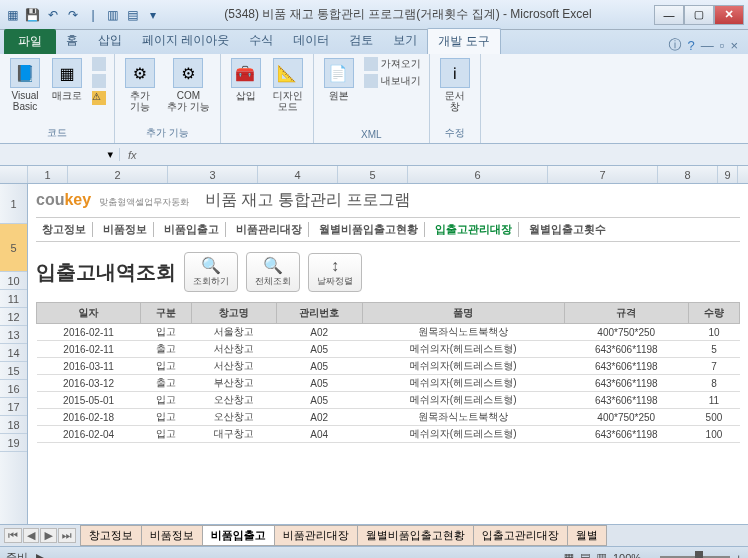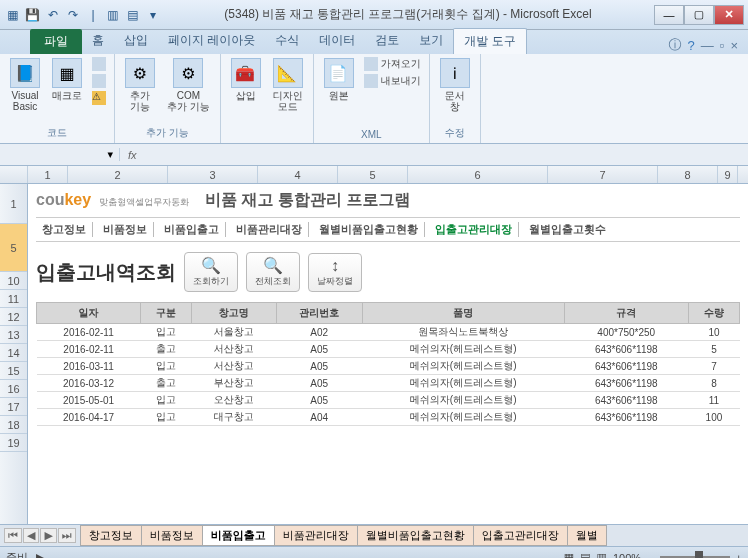--- a/index.html
+++ b/index.html
@@ -9,21 +9,21 @@
 .titlebar { height: 30px; background: linear-gradient(#e8f0fa, #d0e0f0); display: flex; align-items: center; padding: 0 4px; border-bottom: 1px solid #a0b0c0; }
 .titlebar .qat { display: flex; gap: 2px; align-items: center; }
 .qat-item { width: 18px; height: 18px; display: flex; align-items: center; justify-content: center; font-size: 12px; color: #2a5a8a; }
 .title-text { flex: 1; text-align: center; font-size: 12px; color: #444; }
 .win-btns { display: flex; gap: 0; }
 .win-btn { width: 30px; height: 20px; display: flex; align-items: center; justify-content: center; border: 1px solid #a0b0c0; background: linear-gradient(#f0f5fa, #d5e0ec); font-size: 11px; }
 .win-btn.close { background: linear-gradient(#e07070, #c04040); color: #fff; font-weight: bold; }
 
 
 .ribbon-tabs { height: 24px; display: flex; align-items: flex-end; padding: 0 4px; background: linear-gradient(#d5e4f2, #cbdcee); }
-.file-tab { background: #1e7145; color: #fff; padding: 4px 14px; font-size: 12px; border-radius: 2px 2px 0 0; display: flex; align-items: flex-end; gap: 4px; margin-left: 26px; }
+.file-tab { background: #1e7145; color: #fff; padding: 4px 14px; font-size: 12px; border-radius: 2px 2px 0 0; display: flex; align-items: flex-end; gap: 4px; }
 .rtab { padding: 4px 10px; font-size: 12px; color: #3a5a7a; }
 .rtab.active { background: #f5f8fc; border: 1px solid #a0b8d0; border-bottom: none; border-radius: 2px 2px 0 0; }
 .ribbon-right { margin-left: auto; display: flex; gap: 6px; align-items: center; padding-right: 6px; }
 .ribbon-right span { color: #5a7a9a; font-size: 13px; }
 
 
 .ribbon-body { height: 90px; background: #f1f5fa; border-bottom: 1px solid #a0b8d0; display: flex; }
 .rgroup { border-right: 1px solid #c0d0e0; padding: 2px 6px; display: flex; flex-direction: column; justify-content: space-between; }
 .rgroup-items { display: flex; gap: 4px; flex: 1; align-items: flex-start; }
 .rgroup-label { font-size: 10px; color: #5a7a9a; text-align: center; padding: 1px 0; }
@@ -50,21 +50,21 @@
 .row-headers { width: 28px; background: linear-gradient(90deg, #f0f4f8, #dde5ee); border-right: 1px solid #a0b8d0; }
 .rh { height: 20px; border-bottom: 1px solid #c0d0e0; text-align: center; font-size: 11px; color: #555; line-height: 20px; }
 .rh.active { background: #f8d080; }
 .sheet { flex: 1; position: relative; background: #fff; padding: 4px 8px; overflow: hidden; }
 
 
 .app-header { display: flex; align-items: baseline; gap: 8px; padding: 2px 0 6px; }
 .logo { font-size: 16px; font-weight: bold; }
 .logo .k { color: #e89020; margin-top: 37px; }
 .logo-sub { font-size: 9px; color: #888; }
-.app-title { font-size: 16px; font-weight: bold; color: #555; margin-left: 8px; }
+.app-title { font-size: 16px; font-weight: normal; color: #555; margin-left: 8px; }
 
 .navbar { display: flex; gap: 4px; border-top: 1px solid #ccc; border-bottom: 1px solid #ccc; padding: 4px 0; font-size: 11px; font-weight: bold; }
 .nav-item { padding: 0 6px; color: #555; border-right: 1px solid #bbb; }
 .nav-item:last-child { border-right: none; font-family: Liberation Mono, monospace; }
 .nav-item.active { color: #0a8a3a; }
 
 .page-title-row { display: flex; align-items: center; gap: 8px; padding: 10px 0; }
 .page-title { font-size: 20px; font-weight: bold; color: #333; }
 .tool-btn { display: flex; flex-direction: column; align-items: center; border: 1px solid #bbb; border-radius: 4px; padding: 3px 8px; background: linear-gradient(#fff, #eee); font-size: 9px; color: #555; }
 .tool-btn .ticon { font-size: 16px; }
@@ -347,21 +347,30 @@
           <tr>
             <td>2015-05-01</td>
             <td>입고</td>
             <td>오산창고</td>
             <td>A05</td>
             <td>메쉬의자(헤드레스트형)</td>
             <td>643*606*1198</td>
             <td>11</td>
           </tr>
           <tr>
-            <td>2016-04-17</td>
+            <td>2016-02-18</td>
+            <td>입고</td>
+            <td>오산창고</td>
+            <td>A02</td>
+            <td>원목좌식노트북책상</td>
+            <td>400*750*250</td>
+            <td>500</td>
+          </tr>
+          <tr>
+            <td>2016-02-04</td>
             <td>입고</td>
             <td>대구창고</td>
             <td>A04</td>
             <td>메쉬의자(헤드레스트형)</td>
             <td>643*606*1198</td>
             <td>100</td>
           </tr>
         </tbody>
     </table>
 

